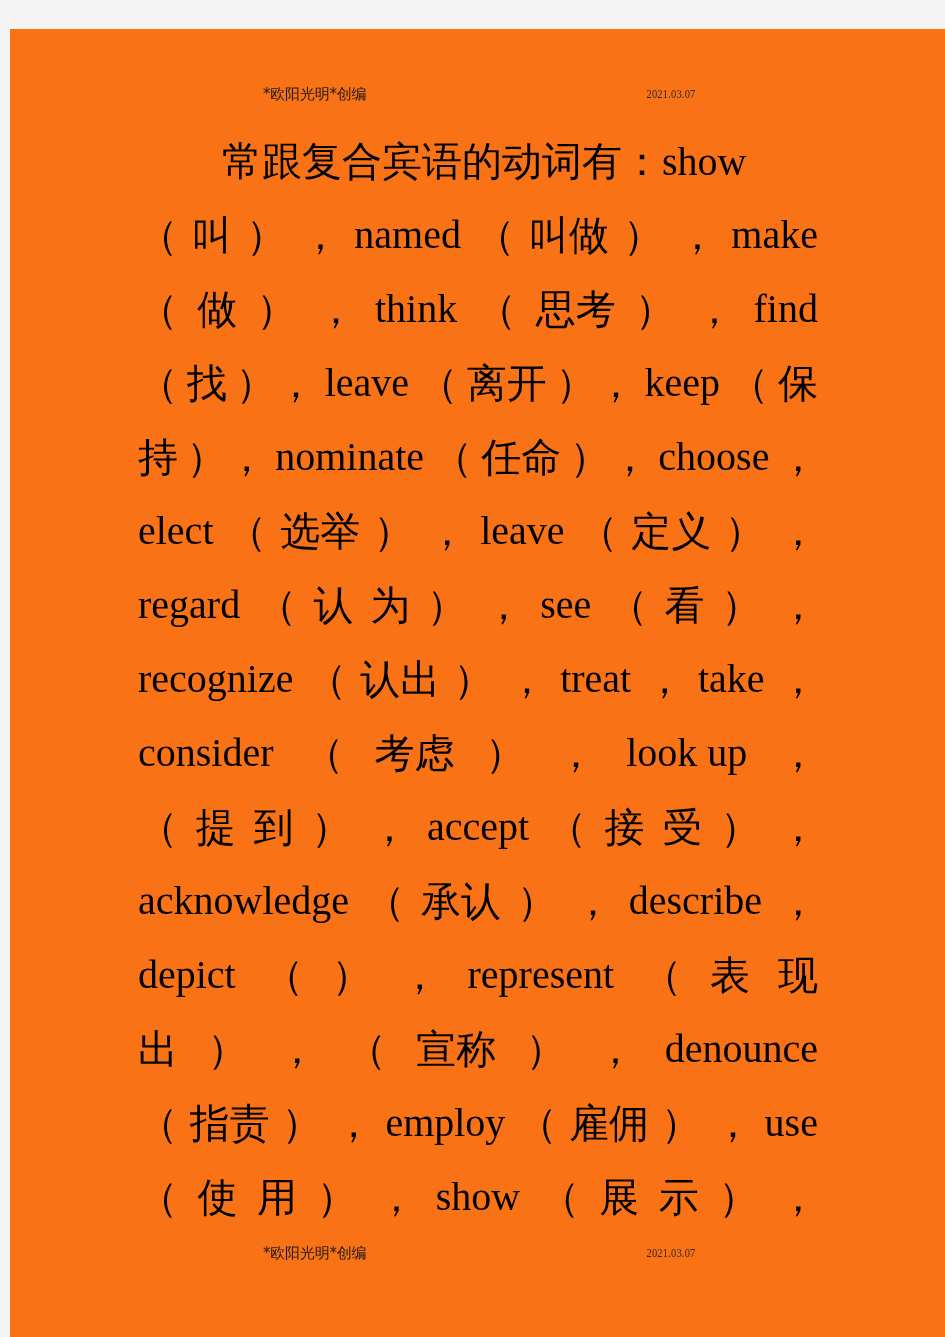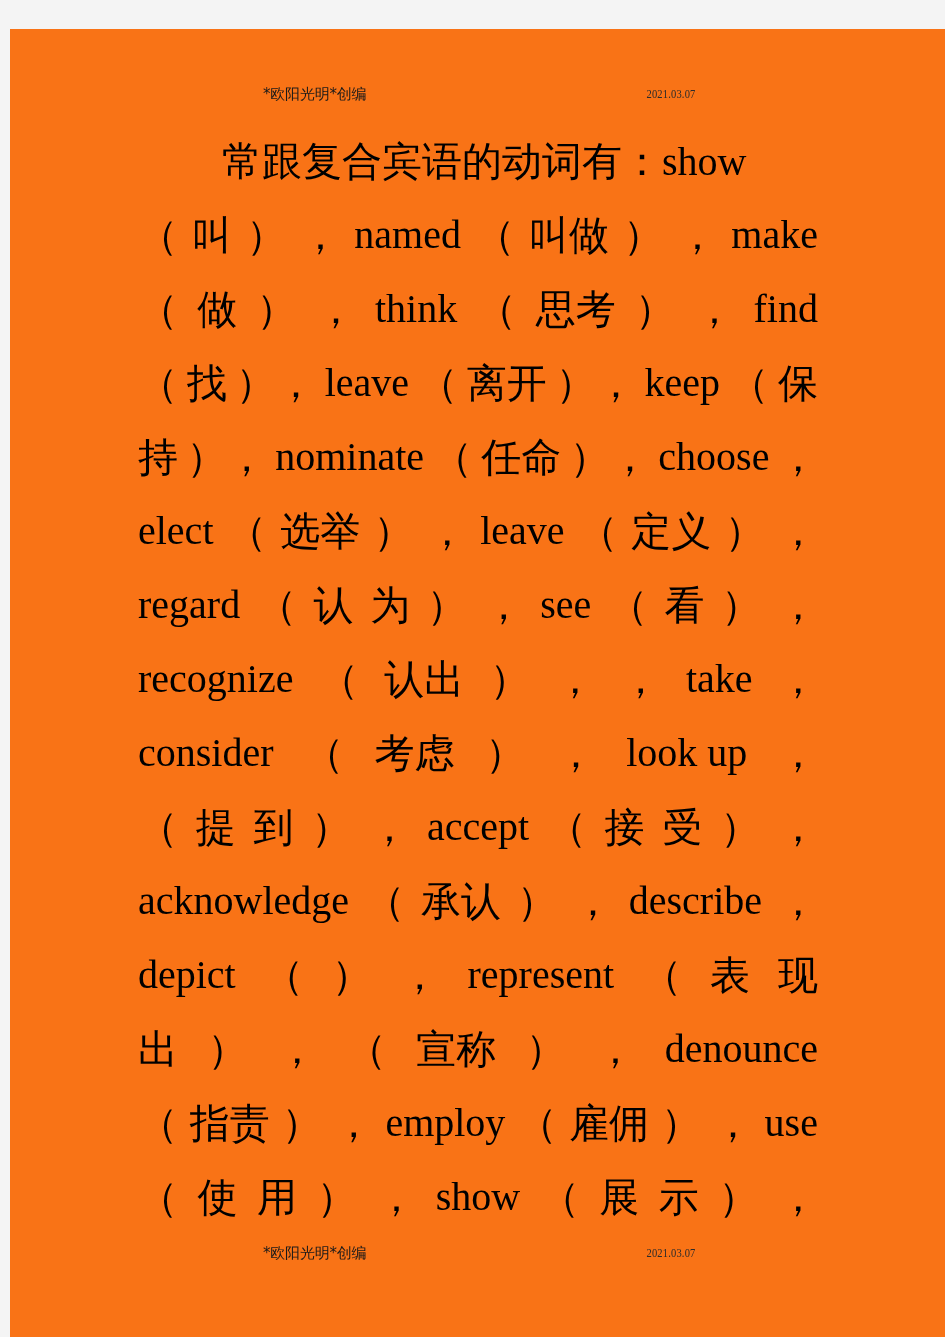--- a/index.html
+++ b/index.html
@@ -195,20 +195,21 @@
         <span class="seg pun">）</span>
         <span class="seg pun">，</span>
     </div>
 
     <div class="text-line justify">
       <span class="seg lat">recognize</span>
         <span class="seg pun">（</span>
         <span class="seg cjk">认出</span>
         <span class="seg pun">）</span>
         <span class="seg pun">，</span>
+        <span class="seg lat">treat</span>
         <span class="seg pun">，</span>
         <span class="seg lat">take</span>
         <span class="seg pun">，</span>
     </div>
 
     <div class="text-line justify">
       <span class="seg lat">consider</span>
         <span class="seg pun">（</span>
         <span class="seg cjk">考虑</span>
         <span class="seg pun">）</span>

